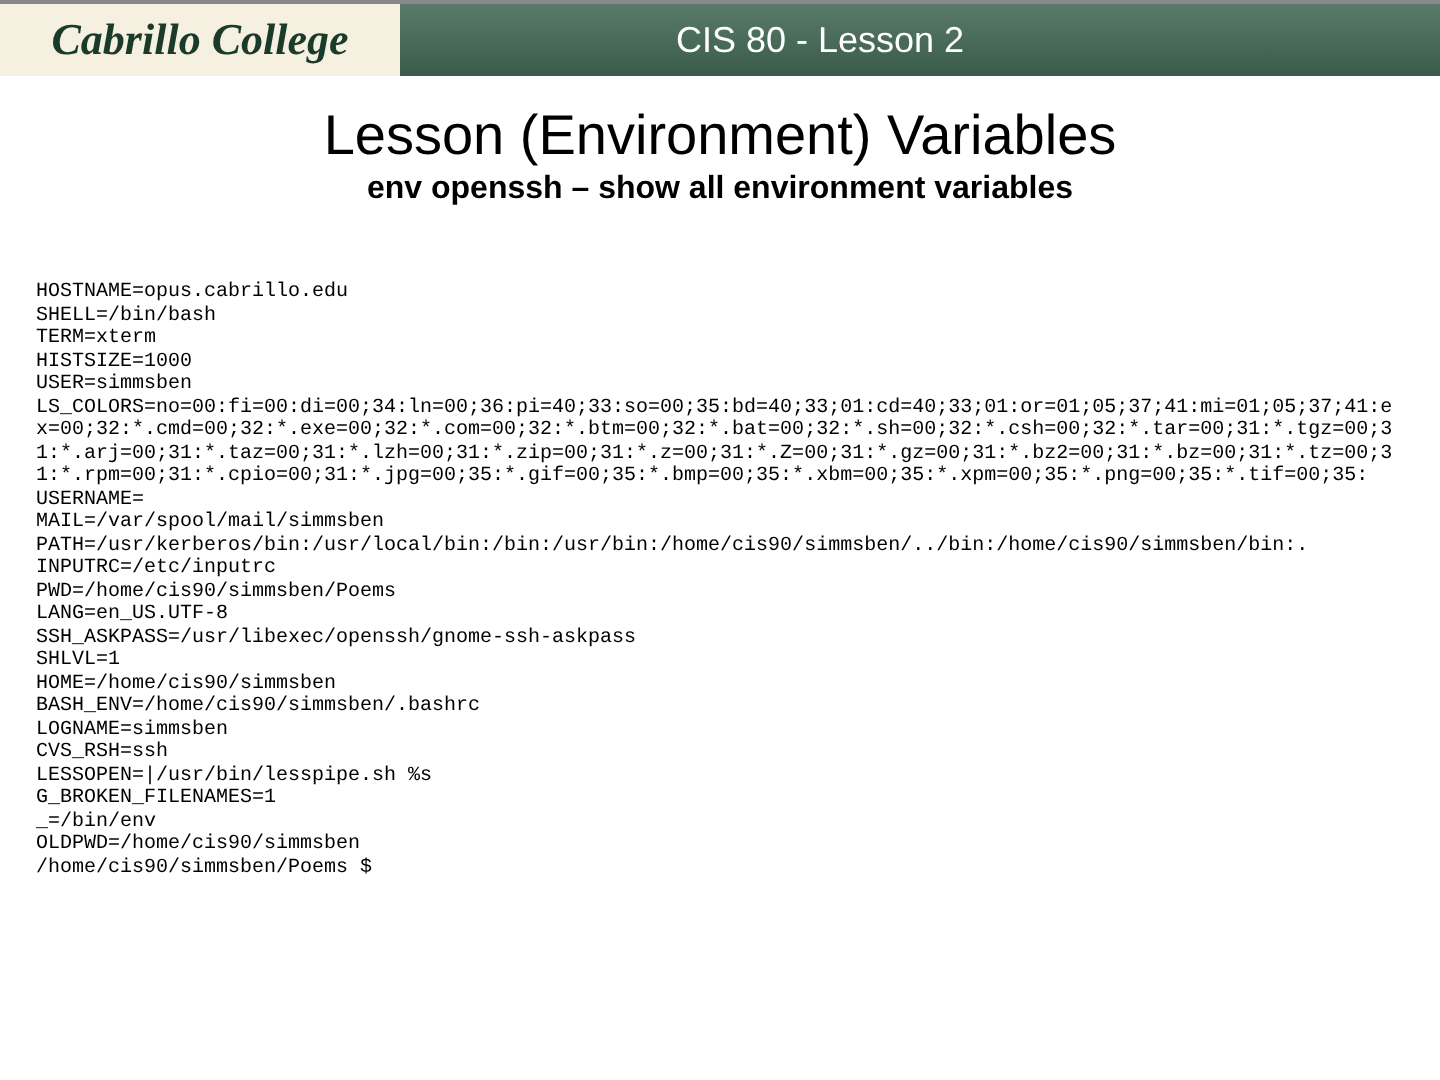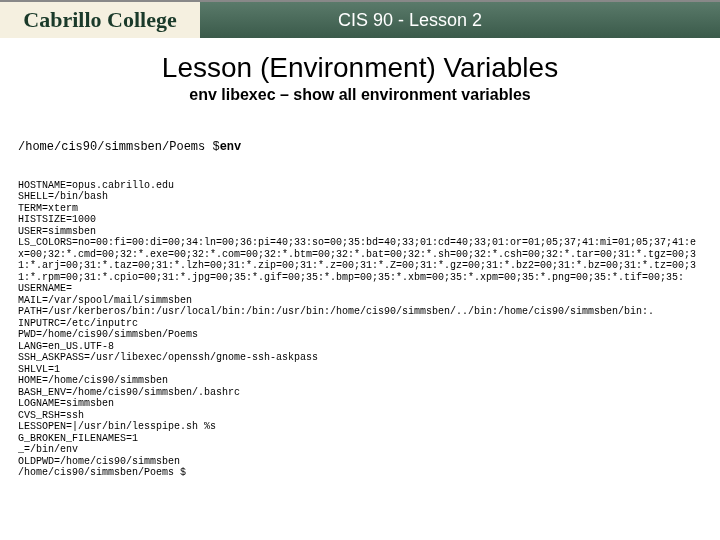--- a/index.html
+++ b/index.html
@@ -25,20 +25,21 @@
     background: #f5f0e0;
     display: flex;
     align-items: center;
     justify-content: center;
     position: relative;
   }
   .logo-text {
     font-family: "Brush Script MT", cursive;
     font-size: 22px;
     color: #1a3a2a;
+    font-style: italic;
     font-weight: bold;
   }
   .header-title {
     flex: 1;
     text-align: center;
     color: #fff;
     font-size: 18px;
     font-family: Verdana, sans-serif;
     padding-right: 100px;
   }
@@ -73,22 +74,21 @@
   }
   .cmd-bold { font-weight: bold; }
 </style>
 </head>
 <body>
 
 <div class="header-bar">
   <div class="logo-area">
     <span class="logo-text">Cabrillo College</span>
   </div>
-  <div class="header-title">CIS 90 - Lesson 2</div>
+  <div class="header-title">CIS 80 - Lesson 2</div>
 </div>
 
 <h1 class="main-title">Lesson (Environment) Variables</h1>
-<div class="subtitle">env libexec – show all environment variables</div>
+<div class="subtitle">env openssh – show all environment variables</div>
 
 <div class="terminal">
-  <div class="prompt-line"><span>/home/cis90/simmsben/Poems $</span><span class="cmd-bold">env</span></div>
   <div id="term-lines"><div>HOSTNAME=opus.cabrillo.edu</div><div>SHELL=/bin/bash</div><div>TERM=xterm</div><div>HISTSIZE=1000</div><div>USER=simmsben</div><div>LS_COLORS=no=00:fi=00:di=00;34:ln=00;36:pi=40;33:so=00;35:bd=40;33;01:cd=40;33;01:or=01;05;37;41:mi=01;05;37;41:ex=00;32:*.cmd=00;32:*.exe=00;32:*.com=00;32:*.btm=00;32:*.bat=00;32:*.sh=00;32:*.csh=00;32:*.tar=00;31:*.tgz=00;31:*.arj=00;31:*.taz=00;31:*.lzh=00;31:*.zip=00;31:*.z=00;31:*.Z=00;31:*.gz=00;31:*.bz2=00;31:*.bz=00;31:*.tz=00;31:*.rpm=00;31:*.cpio=00;31:*.jpg=00;35:*.gif=00;35:*.bmp=00;35:*.xbm=00;35:*.xpm=00;35:*.png=00;35:*.tif=00;35:</div><div>USERNAME=</div><div>MAIL=/var/spool/mail/simmsben</div><div>PATH=/usr/kerberos/bin:/usr/local/bin:/bin:/usr/bin:/home/cis90/simmsben/../bin:/home/cis90/simmsben/bin:.</div><div>INPUTRC=/etc/inputrc</div><div>PWD=/home/cis90/simmsben/Poems</div><div>LANG=en_US.UTF-8</div><div>SSH_ASKPASS=/usr/libexec/openssh/gnome-ssh-askpass</div><div>SHLVL=1</div><div>HOME=/home/cis90/simmsben</div><div>BASH_ENV=/home/cis90/simmsben/.bashrc</div><div>LOGNAME=simmsben</div><div>CVS_RSH=ssh</div><div>LESSOPEN=|/usr/bin/lesspipe.sh %s</div><div>G_BROKEN_FILENAMES=1</div><div>_=/bin/env</div><div>OLDPWD=/home/cis90/simmsben</div><div>/home/cis90/simmsben/Poems $</div></div>
 </div>
 
 </body></html>

